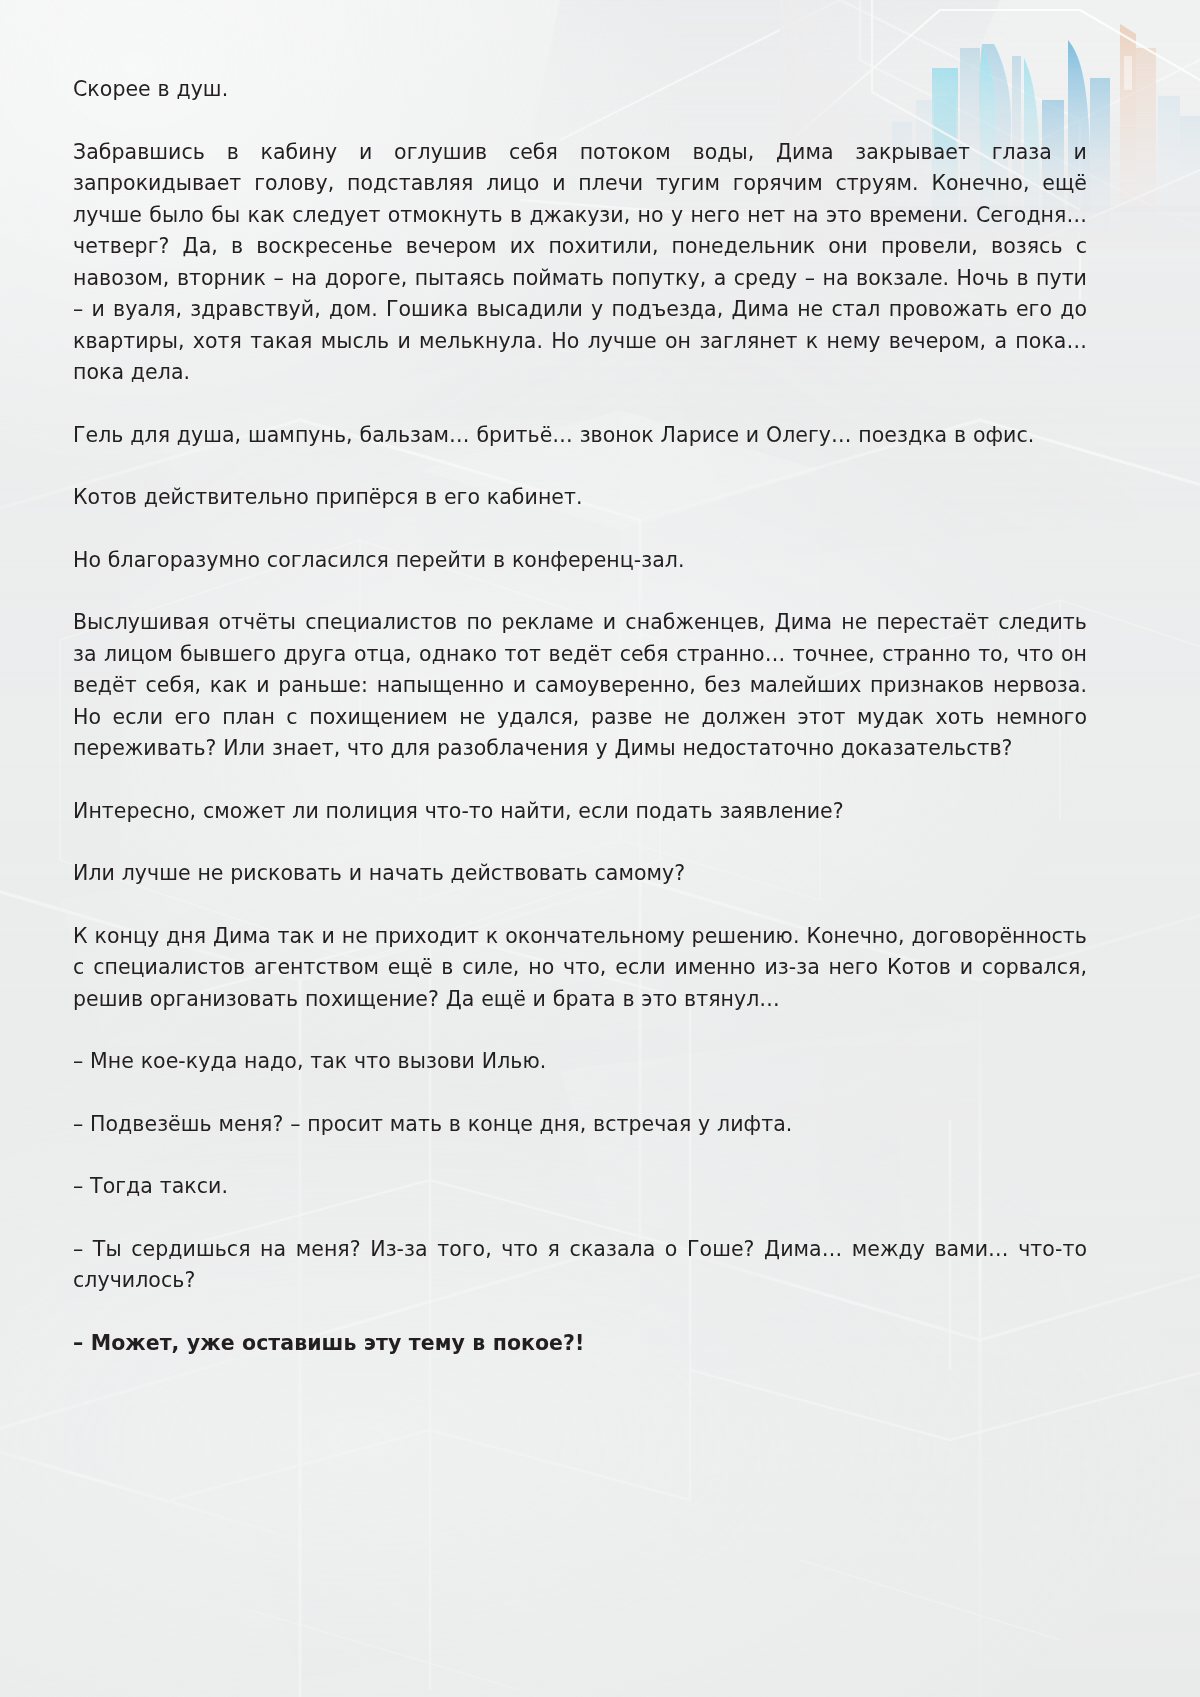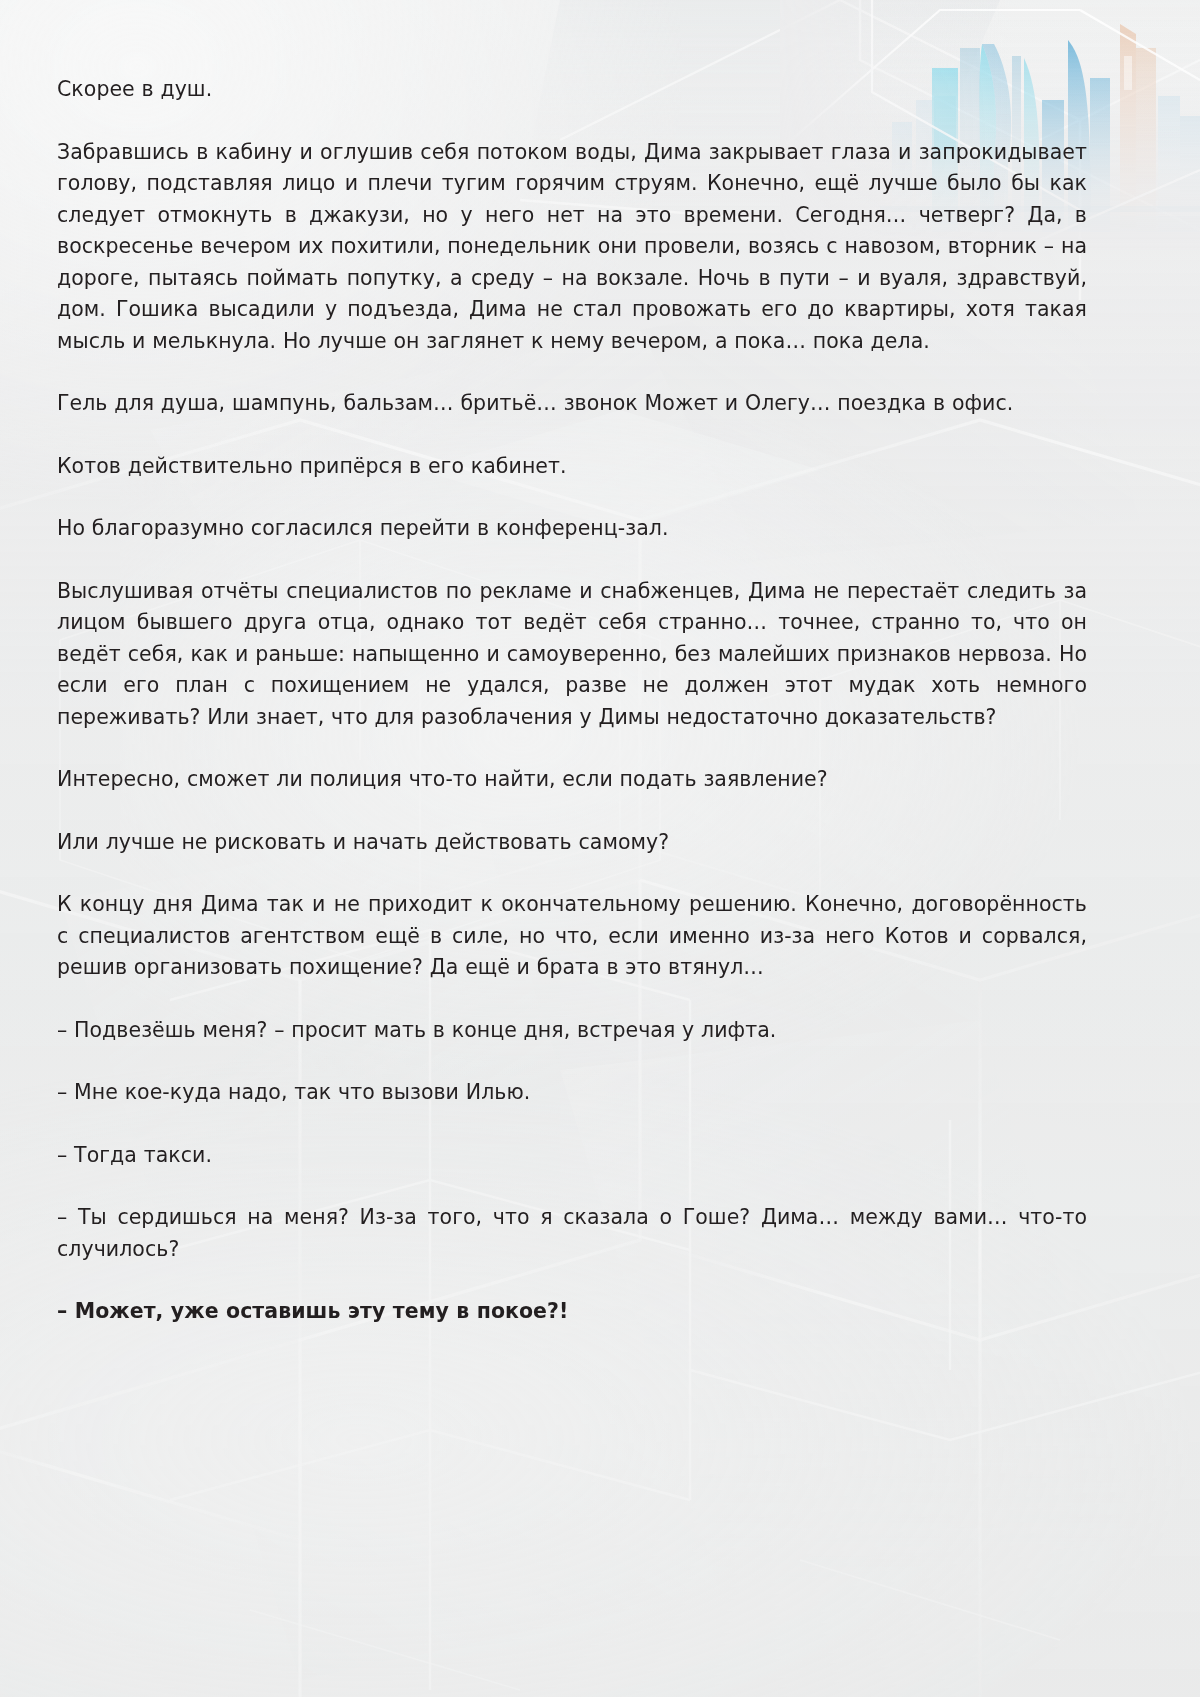--- a/index.html
+++ b/index.html
@@ -60,21 +60,21 @@
   
   #content {
     position: absolute;
     left: 57px;
     top: 74px;
     width: 1030px;
     z-index: 10;
   }
 
   p.para {
-    margin: 0 0 31px 0;
+    margin: 0 0 31px 16px;
     font-size: 20.5px;
     line-height: 31.5px;
     color: #231f20;
     text-align: justify;
     text-justify: inter-word;
     letter-spacing: .05px;
     word-spacing: .2px;
   }
   p.para:last-child { margin-bottom: 0; font-weight: bold; }
 
@@ -259,27 +259,27 @@
       </g>
 
       <rect x="0" y="0" width="420" height="250" fill="url(#fadeOut)"></rect>
       <rect x="0" y="0" width="230" height="250" fill="url(#fadeLeft)"></rect>
     </svg>
   </div>
 
   <main id="content">
     <p class="para short">Скорее в душ.</p>
     <p class="para">Забравшись в кабину и оглушив себя потоком воды, Дима закрывает глаза и запрокидывает голову, подставляя лицо и плечи тугим горячим струям. Конечно, ещё лучше было бы как следует отмокнуть в джакузи, но у него нет на это времени. Сегодня… четверг? Да, в воскресенье вечером их похитили, понедельник они провели, возясь с навозом, вторник – на дороге, пытаясь поймать попутку, а среду – на вокзале. Ночь в пути – и вуаля, здравствуй, дом. Гошика высадили у подъезда, Дима не стал провожать его до квартиры, хотя такая мысль и мелькнула. Но лучше он заглянет к нему вечером, а пока… пока дела.</p>
-    <p class="para short">Гель для душа, шампунь, бальзам… бритьё… звонок Может и Олегу… поездка в офис.</p>
+    <p class="para short">Гель для душа, шампунь, бальзам… бритьё… звонок Ларисе и Олегу… поездка в офис.</p>
     <p class="para short">Котов действительно припёрся в его кабинет.</p>
     <p class="para short">Но благоразумно согласился перейти в конференц-зал.</p>
     <p class="para">Выслушивая отчёты специалистов по рекламе и снабженцев, Дима не перестаёт следить за лицом бывшего друга отца, однако тот ведёт себя странно… точнее, странно то, что он ведёт себя, как и раньше: напыщенно и самоуверенно, без малейших признаков нервоза. Но если его план с похищением не удался, разве не должен этот мудак хоть немного переживать? Или знает, что для разоблачения у Димы недостаточно доказательств?</p>
     <p class="para short">Интересно, сможет ли полиция что-то найти, если подать заявление?</p>
     <p class="para short">Или лучше не рисковать и начать действовать самому?</p>
     <p class="para">К концу дня Дима так и не приходит к окончательному решению. Конечно, договорённость с специалистов агентством ещё в силе, но что, если именно из-за него Котов и сорвался, решив организовать похищение? Да ещё и брата в это втянул…</p>
+    <p class="para short">– Мне кое-куда надо, так что вызови Илью.</p>
     <p class="para short">– Подвезёшь меня? – просит мать в конце дня, встречая у лифта.</p>
-    <p class="para short">– Мне кое-куда надо, так что вызови Илью.</p>
     <p class="para short">– Тогда такси.</p>
     <p class="para">– Ты сердишься на меня? Из-за того, что я сказала о Гоше? Дима… между вами… что-то случилось?</p>
     <p class="para short">– Может, уже оставишь эту тему в покое?!</p>
   </main>
 
 </div>
 
 </body></html>

